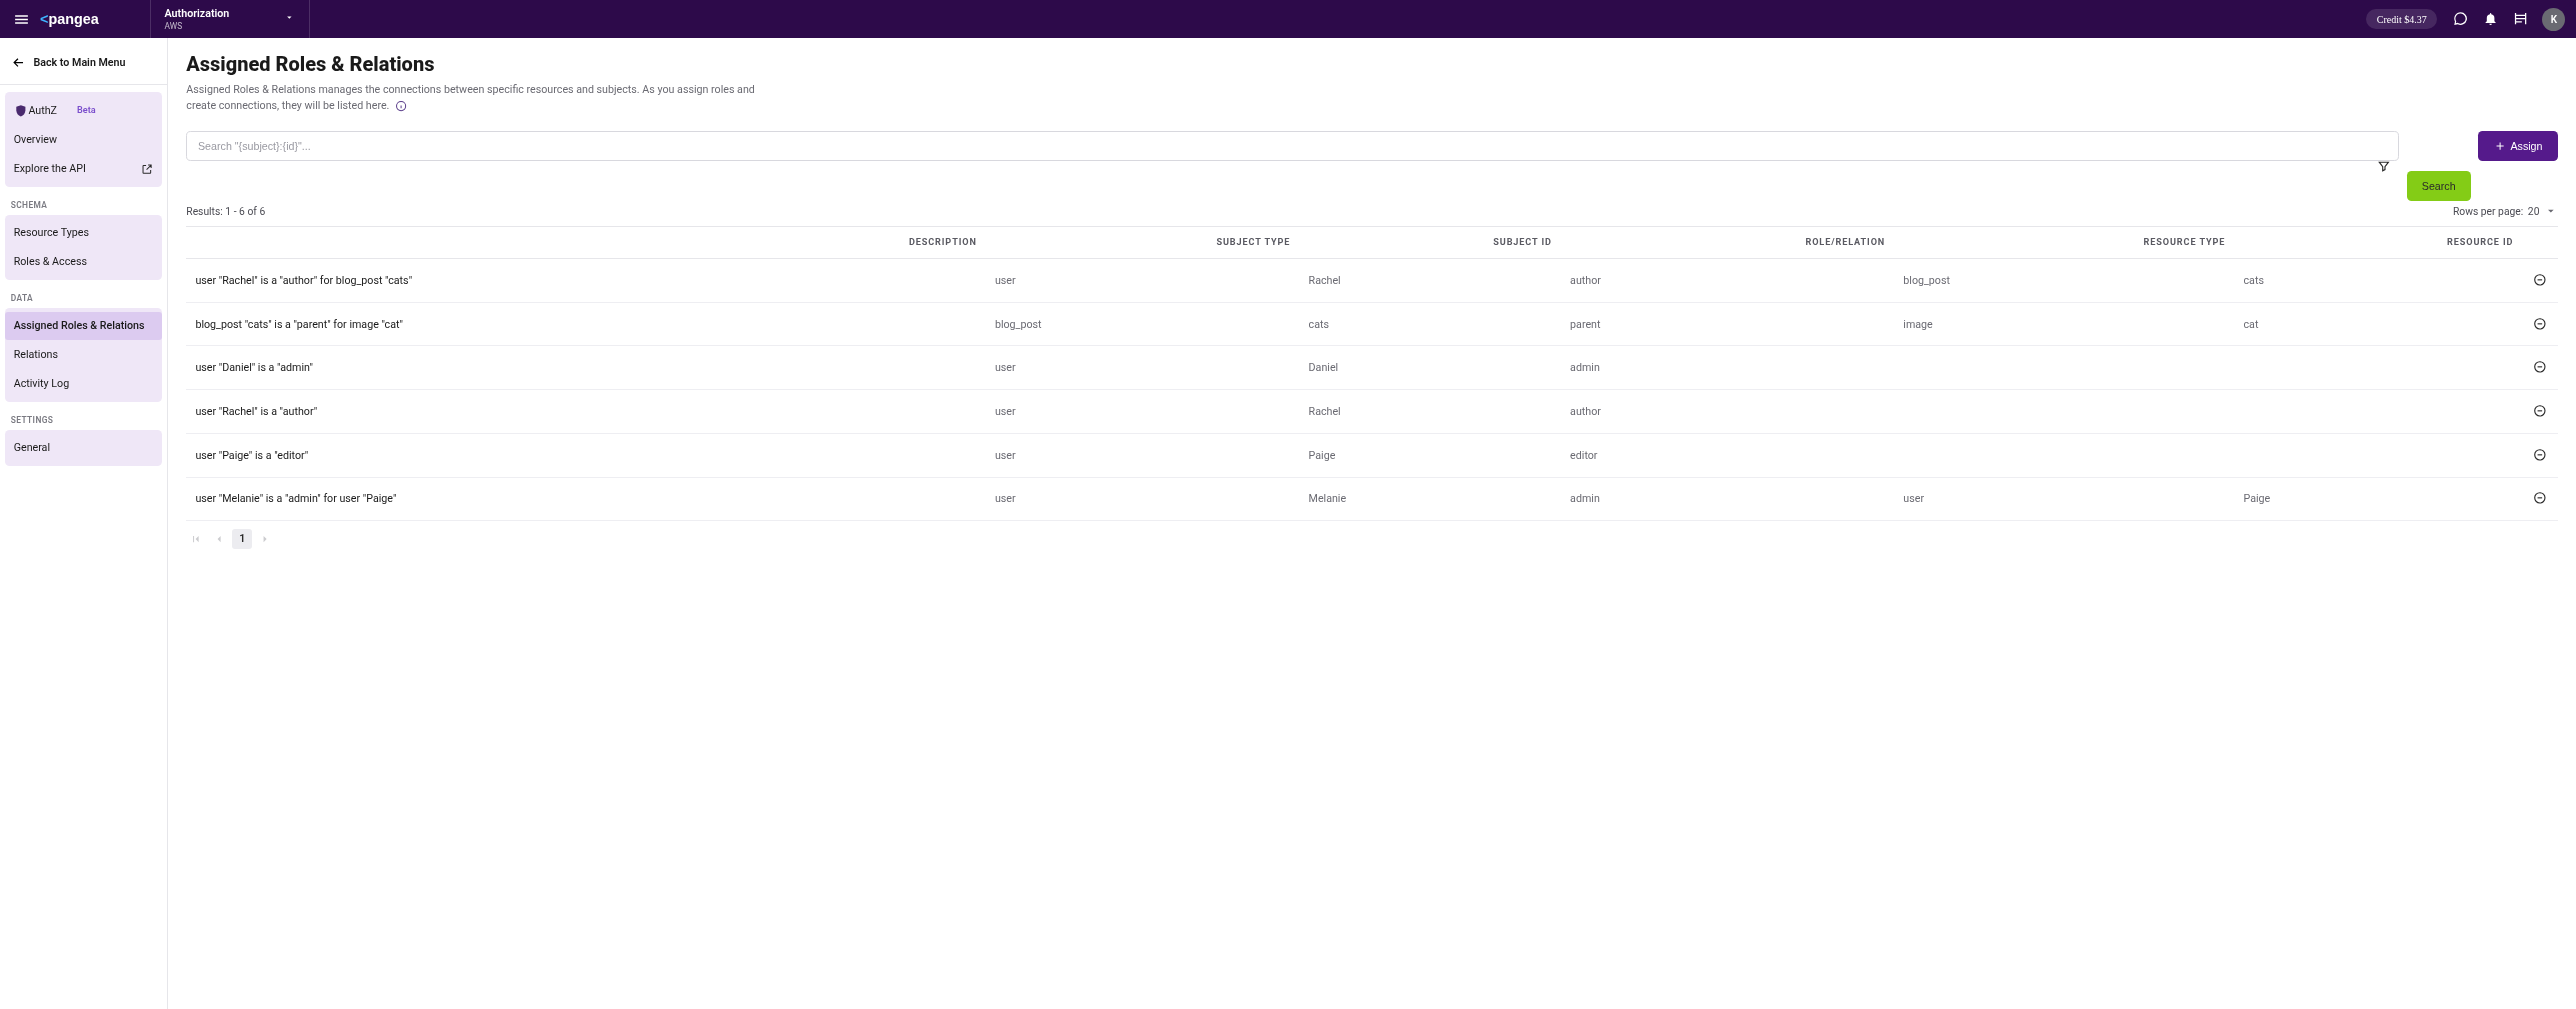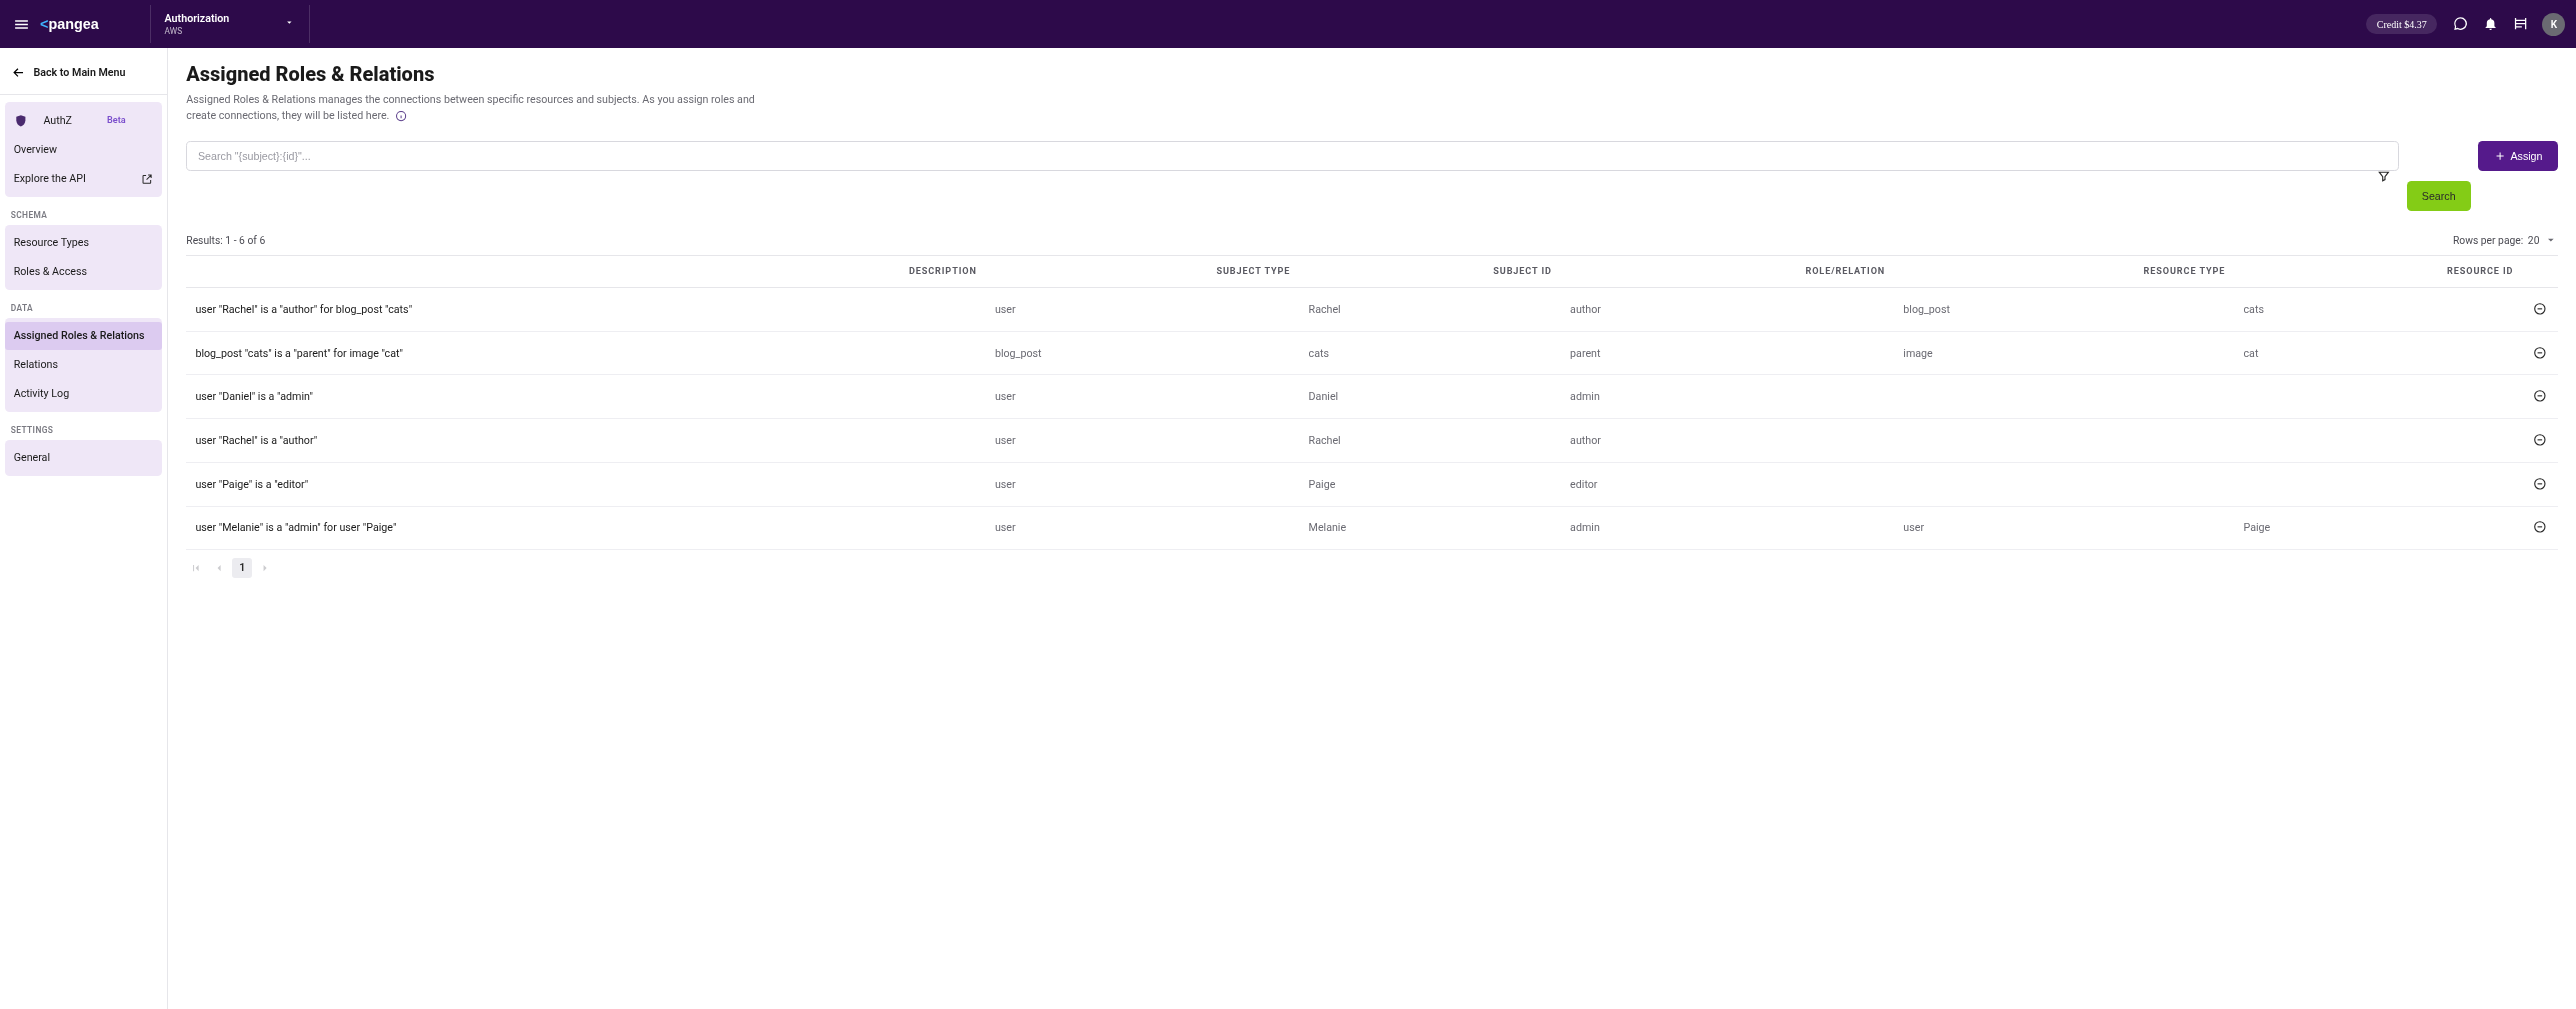--- a/index.html
+++ b/index.html
@@ -1,19 +1,19 @@
 <!DOCTYPE html>
 <html style="font-size:12.2px"><head>
 <meta charset="utf-8">
 <style>
   * { box-sizing: border-box; margin: 0; padding: 0; }
   body { font-family: -apple-system, BlinkMacSystemFont, "Segoe UI", Roboto, sans-serif; font-size: 10.7px; color: #1a1a1a; background: #fff; }
   
   .topbar {
-    height: 48px;
+    height: 38px;
     background: #2d0a4a;
     display: flex;
     align-items: center;
     color: #fff;
     padding: 0 6.1px;
   }
   .hamburger { width: 30.5px; height: 30.5px; display:flex; align-items:center; justify-content:center; cursor:pointer; }
   .hamburger svg { width: 17px; height: 17px; fill: #fff; }
   .logo { display:flex; align-items:center; margin-left: 3px; margin-right: 12.2px; }
   .logo svg { height: 17px; }
@@ -40,21 +40,21 @@
   .top-icon { width: 24.4px; height:24.4px; display:flex; align-items:center; justify-content:center; margin: 0 3px; cursor:pointer; }
   .top-icon svg { width:15.2px; height:15.2px; fill:#fff; }
   .avatar { width: 23px; height: 23px; border-radius:50%; background:#6a6a72; color:#fff; display:flex; align-items:center; justify-content:center; font-weight:600; font-size:10px; margin-left:6.1px; margin-right:4.6px; cursor:pointer; }
 
   .layout { display:flex; height: calc(100vh - 38px); }
   .sidebar { width: 168px; background:#fff; border-right: 0.8px solid #e6e6ea; display:flex; flex-direction:column; padding-top:3px; }
   .back-link { display:flex; align-items:center; gap:7.6px; padding: 13.7px 10.7px 13.7px 10.7px; font-weight:600; font-size:10.7px; cursor:pointer; border-bottom: 0.8px solid #e6e6ea; }
   .back-link svg { width:15.2px; height:15.2px; }
 
   .sb-card { background:#efe7f7; margin: 7.6px 4.6px 0 4.6px; border-radius:4.6px; padding: 3px 0; }
-  .sb-item { display:flex; align-items:center; gap:16px; padding: 7.6px 9.1px; font-size:10.7px; cursor:pointer; border-radius:3px; margin:0.8px 0; }
+  .sb-item { display:flex; align-items:center; gap:1px; padding: 7.6px 9.1px; font-size:10.7px; cursor:pointer; border-radius:3px; margin:0.8px 0; }
   .sb-item.active { background:#dccbf0; font-weight:500; }
   .sb-item .badge { color:#7a4ecc; font-size:9.1px; font-weight:600; margin-left:19px; }
   .sb-heading { font-size:8.4px; letter-spacing:0.4px; color:#7a7a82; font-weight:600; padding: 13.7px 10.7px 4.6px 10.7px; text-transform: uppercase; }
   .sb-item svg { width:13.7px; height:13.7px; }
   .shield-ico { fill:#4a2a6e; }
   .ext-ico { width:12.2px !important; height:12.2px !important; margin-left:auto; stroke:#2a2a2a; }
 
   .main { flex:1; padding: 13.7px 18.3px 23px 18.3px; overflow:auto; }
   .page-title { font-size:20px; font-weight:800; margin-bottom: 6.1px; }
   .page-desc { font-size:10.7px; color:#6a6a72; max-width: 579px; line-height:1.5; }
@@ -65,21 +65,21 @@
   .search-wrap { flex:1; position:relative; }
   .search-input { width:100%; height:30.5px; border:0.8px solid #d8d8de; border-radius:4.6px; padding: 0 30.5px 0 10.7px; font-size:10.7px; }
   .search-input::placeholder { color:#9a9aa2; }
   .filter-btn { position:absolute; right:4.6px; top:50%; transform:translateY(-50%); width:21.3px; height:21.3px; display:flex; align-items:center; justify-content:center; cursor:pointer; }
   .filter-btn svg { width:13.7px; height:13.7px; }
   .btn { height:30.5px; border:none; border-radius:4.6px; padding:0 15.2px; font-size:10.7px; font-weight:500; cursor:pointer; display:inline-flex; align-items:center; gap:4.6px; }
   .btn-secondary { background:#84cc16; color:#2a2a2a;margin-top:40px; }
   .btn-primary { background:#551a8b; color:#fff; }
   .btn-primary svg { width:12.2px; height:12.2px; fill:#fff; }
 
-  .results-row { display:flex; justify-content:space-between; align-items:center; margin-top:22px; font-size:10.3px; color:#4a4a52; }
+  .results-row { display:flex; justify-content:space-between; align-items:center; margin-top:3px; font-size:10.3px; color:#4a4a52; }
   .rows-pp { display:flex; align-items:center; gap:4.6px; cursor:pointer; }
   .rows-pp svg { width:13.7px; height:13.7px; fill:#6a6a72; }
 
   table { width:100%; border-collapse:collapse; margin-top:7.6px; }
   thead th { text-align:right; font-size:9.1px; font-weight:700; letter-spacing:0.9px; color:#5a5a62; text-transform:uppercase; padding: 10.7px 9.1px; border-top:0.8px solid #e6e6ea; border-bottom:0.8px solid #e6e6ea; }
   tbody td { padding: 12.2px 9.1px; font-size:10.7px; color:#6a6a72; border-bottom:0.8px solid #eeeef2; }
   tbody td:first-child { color:#1a1a1a; }
   .row-action { width:30.5px; text-align:right; }
   .remove-btn { display:inline-flex; width:17px; height:17px; align-items:center; justify-content:center; cursor:pointer; }
   .remove-btn svg { width:13.7px; height:13.7px; }

